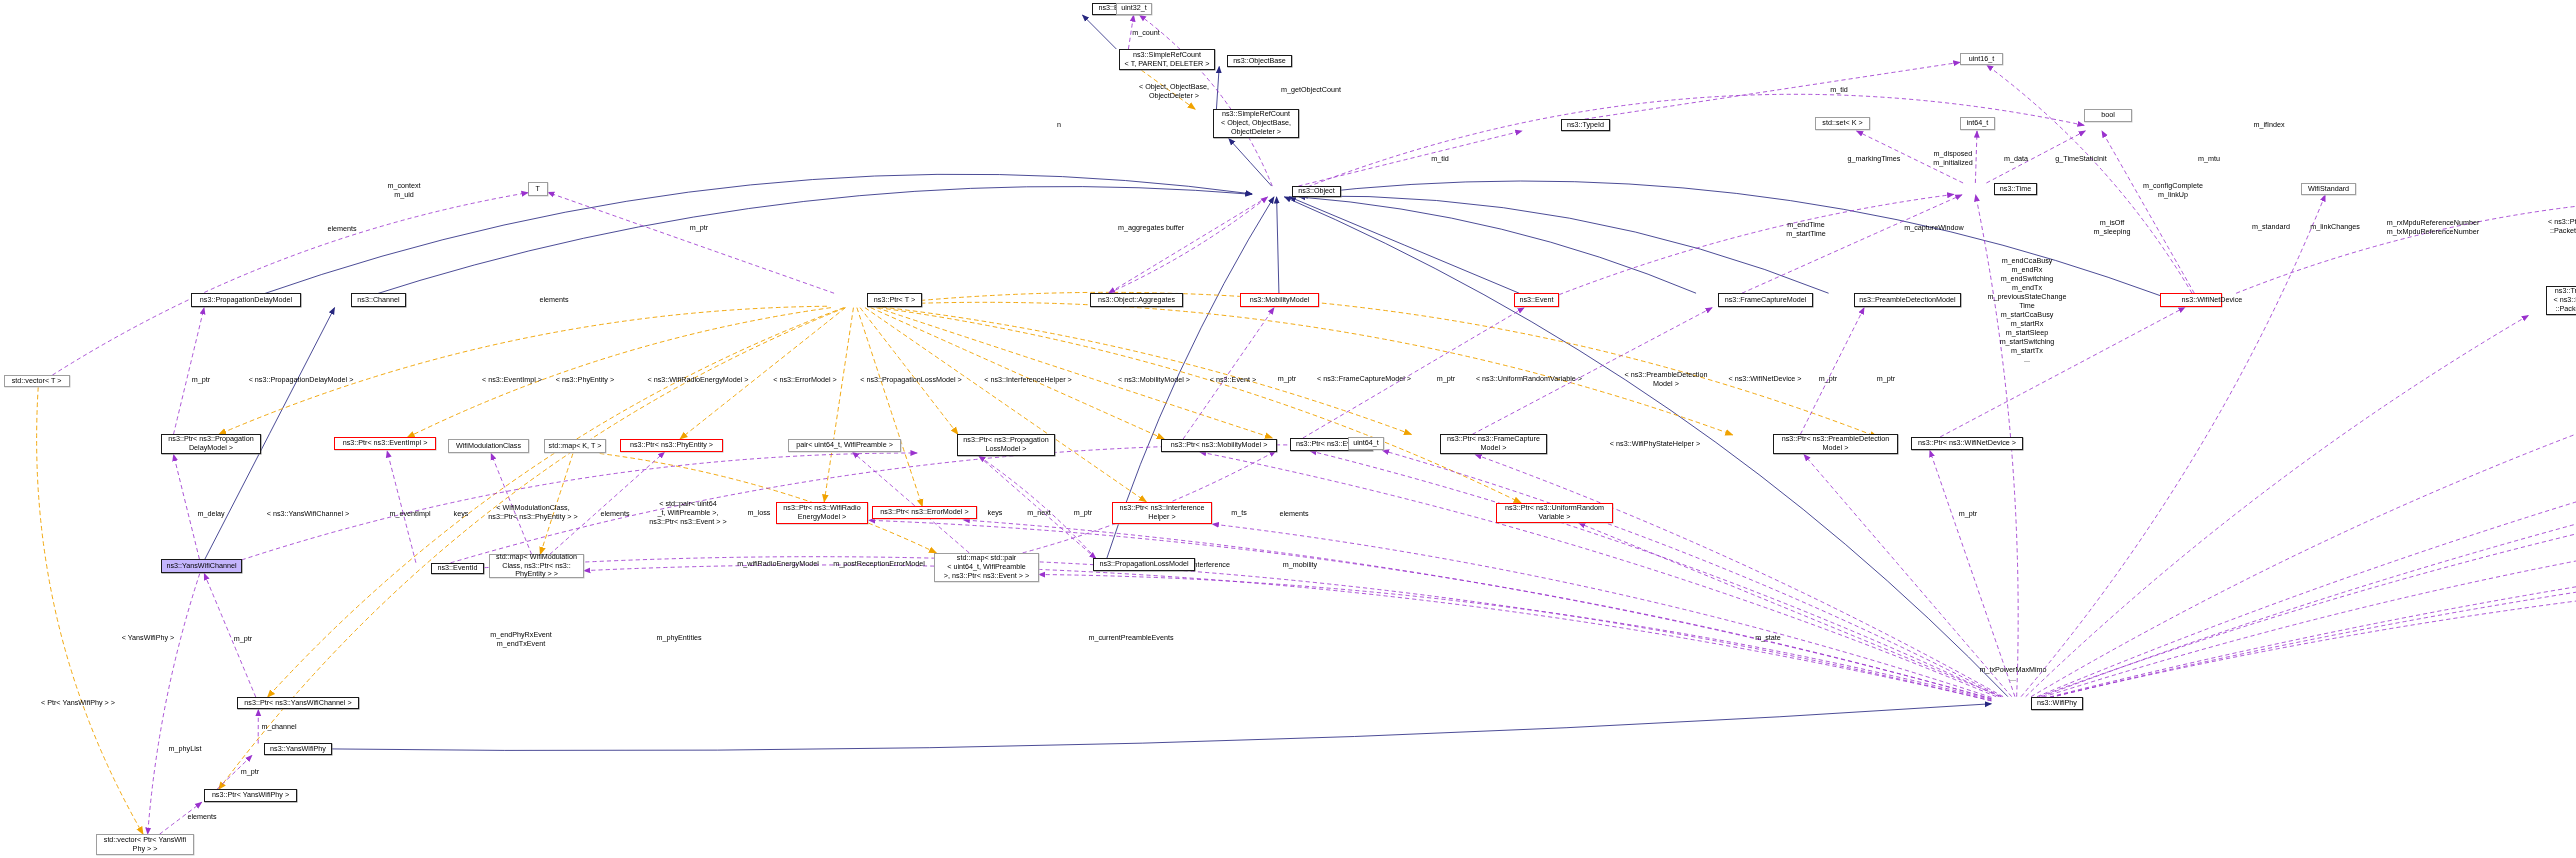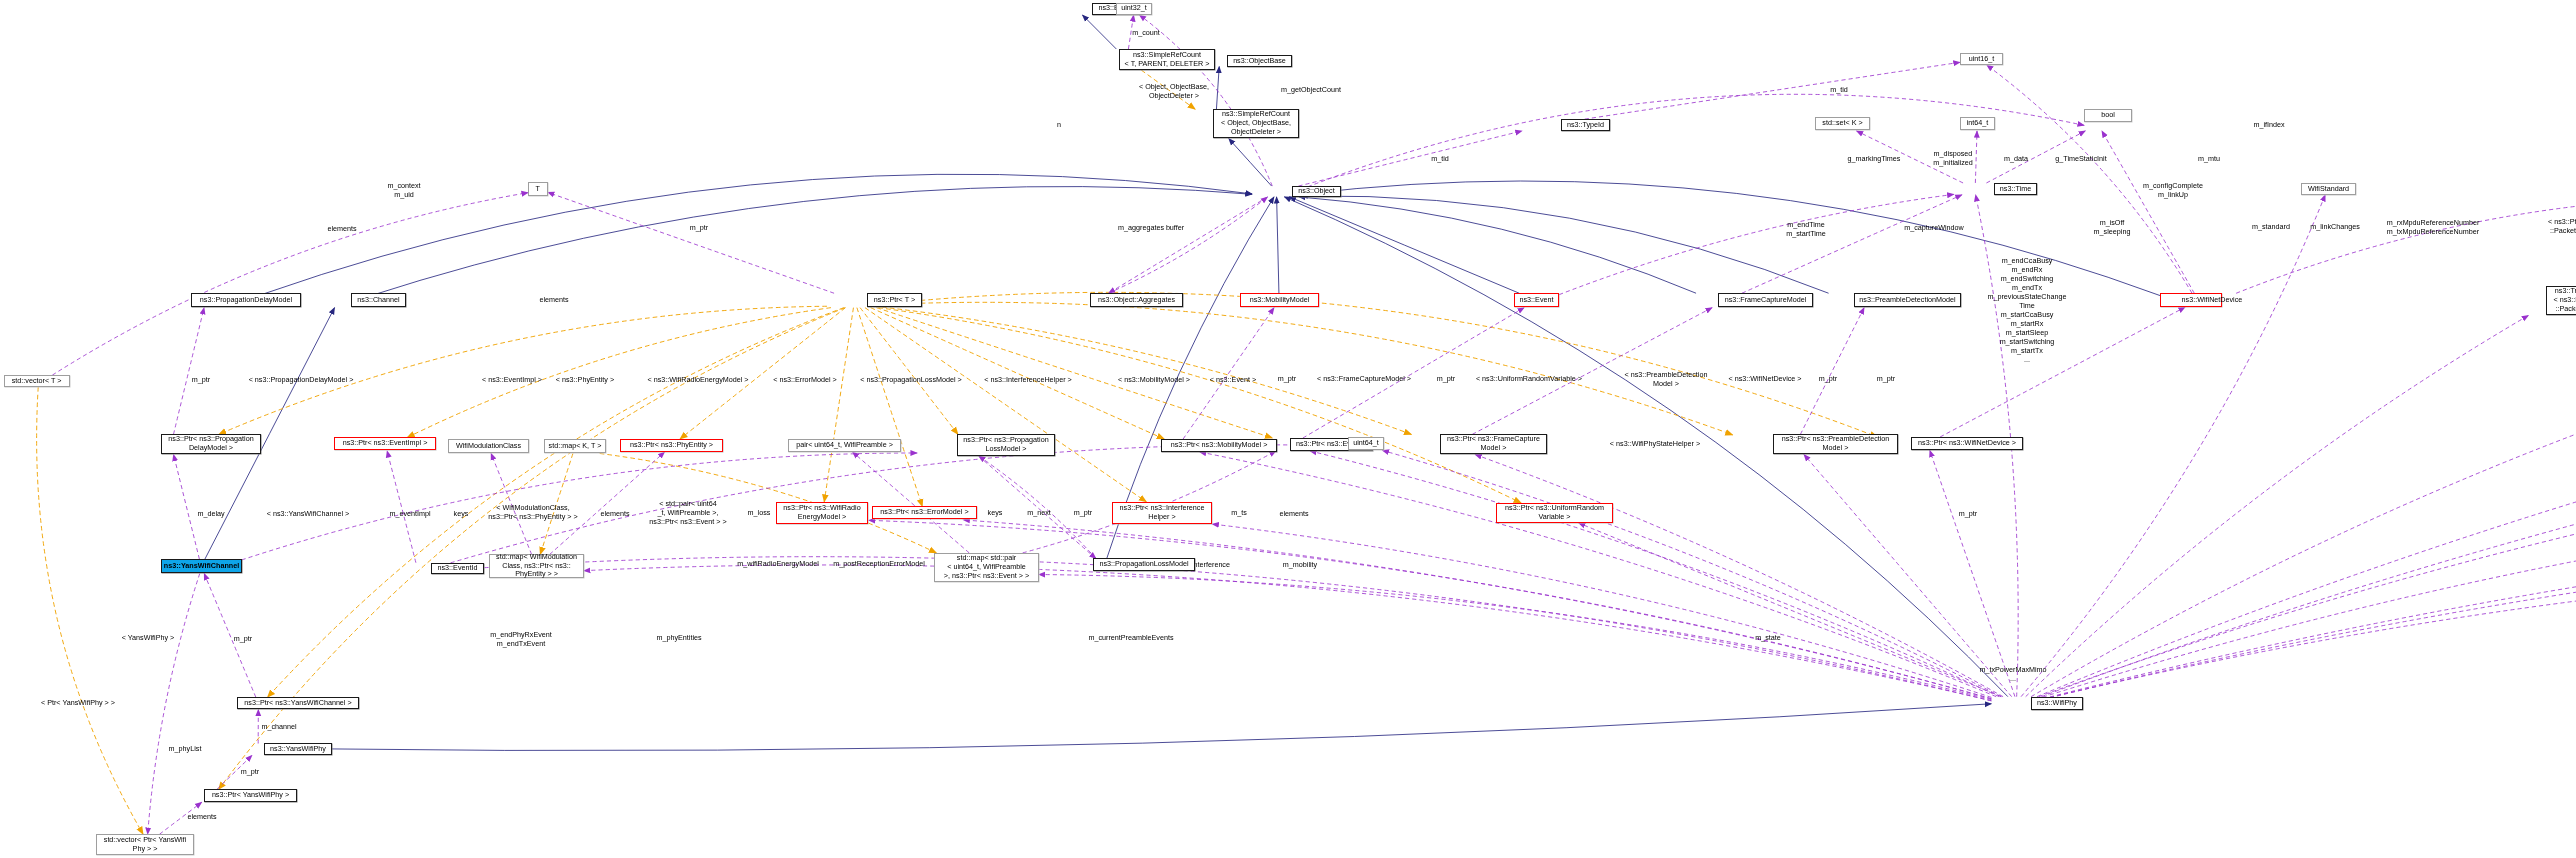--- a/index.html
+++ b/index.html
@@ -6,21 +6,21 @@
   #canvas{position:relative;background:#ffffff;overflow:hidden;
           font-family:"Liberation Sans","DejaVu Sans",sans-serif;}
   #edges{position:absolute;left:0;top:0;z-index:1;}
   .node{position:absolute;z-index:3;display:flex;align-items:center;justify-content:center;
         text-align:center;background:#ffffff;border:0.5px solid #000000;color:#000;
         font-size:7.2px;line-height:1.22;white-space:pre-line;box-sizing:border-box;
         padding:0.5px 2.1px;cursor:pointer;}
   .node.bold{border:0.8px solid #1a1a1a;box-shadow:0.5px 0.5px 0 #7a7a7a;margin-left:40px;}
   .node.plain{border:0.5px solid #9e9e9e;box-shadow:0.5px 0.5px 0 #cccccc;}
   .node.red{border:1px solid #ff0000;box-shadow:0.5px 0.5px 0 #bbbbbb;}
-  .node.subject{background:#0ea5e9;border:0.8px solid #1a1a1a;box-shadow:0.5px 0.5px 0 #7a7a7a;font-weight:bold;}
+  .node.subject{background:#c4b5fd;border:0.8px solid #1a1a1a;box-shadow:0.5px 0.5px 0 #7a7a7a;}
   .elabel{position:absolute;z-index:2;transform:translateX(-50%);text-align:center;
           color:#000;font-size:7.2px;line-height:1.25;white-space:pre-line;pointer-events:none;}
 </style>
 </head>
 <body>
 
 <div id="canvas" style="width: 3449px; height: 859px;">
   <svg id="edges" width="3449" height="859" viewBox="0 0 6694 1667">
       <defs>
         <marker id="arr-inherit" viewBox="0 0 10 10" refX="9" refY="5" markerWidth="9" markerHeight="9" orient="auto-start-reverse">

